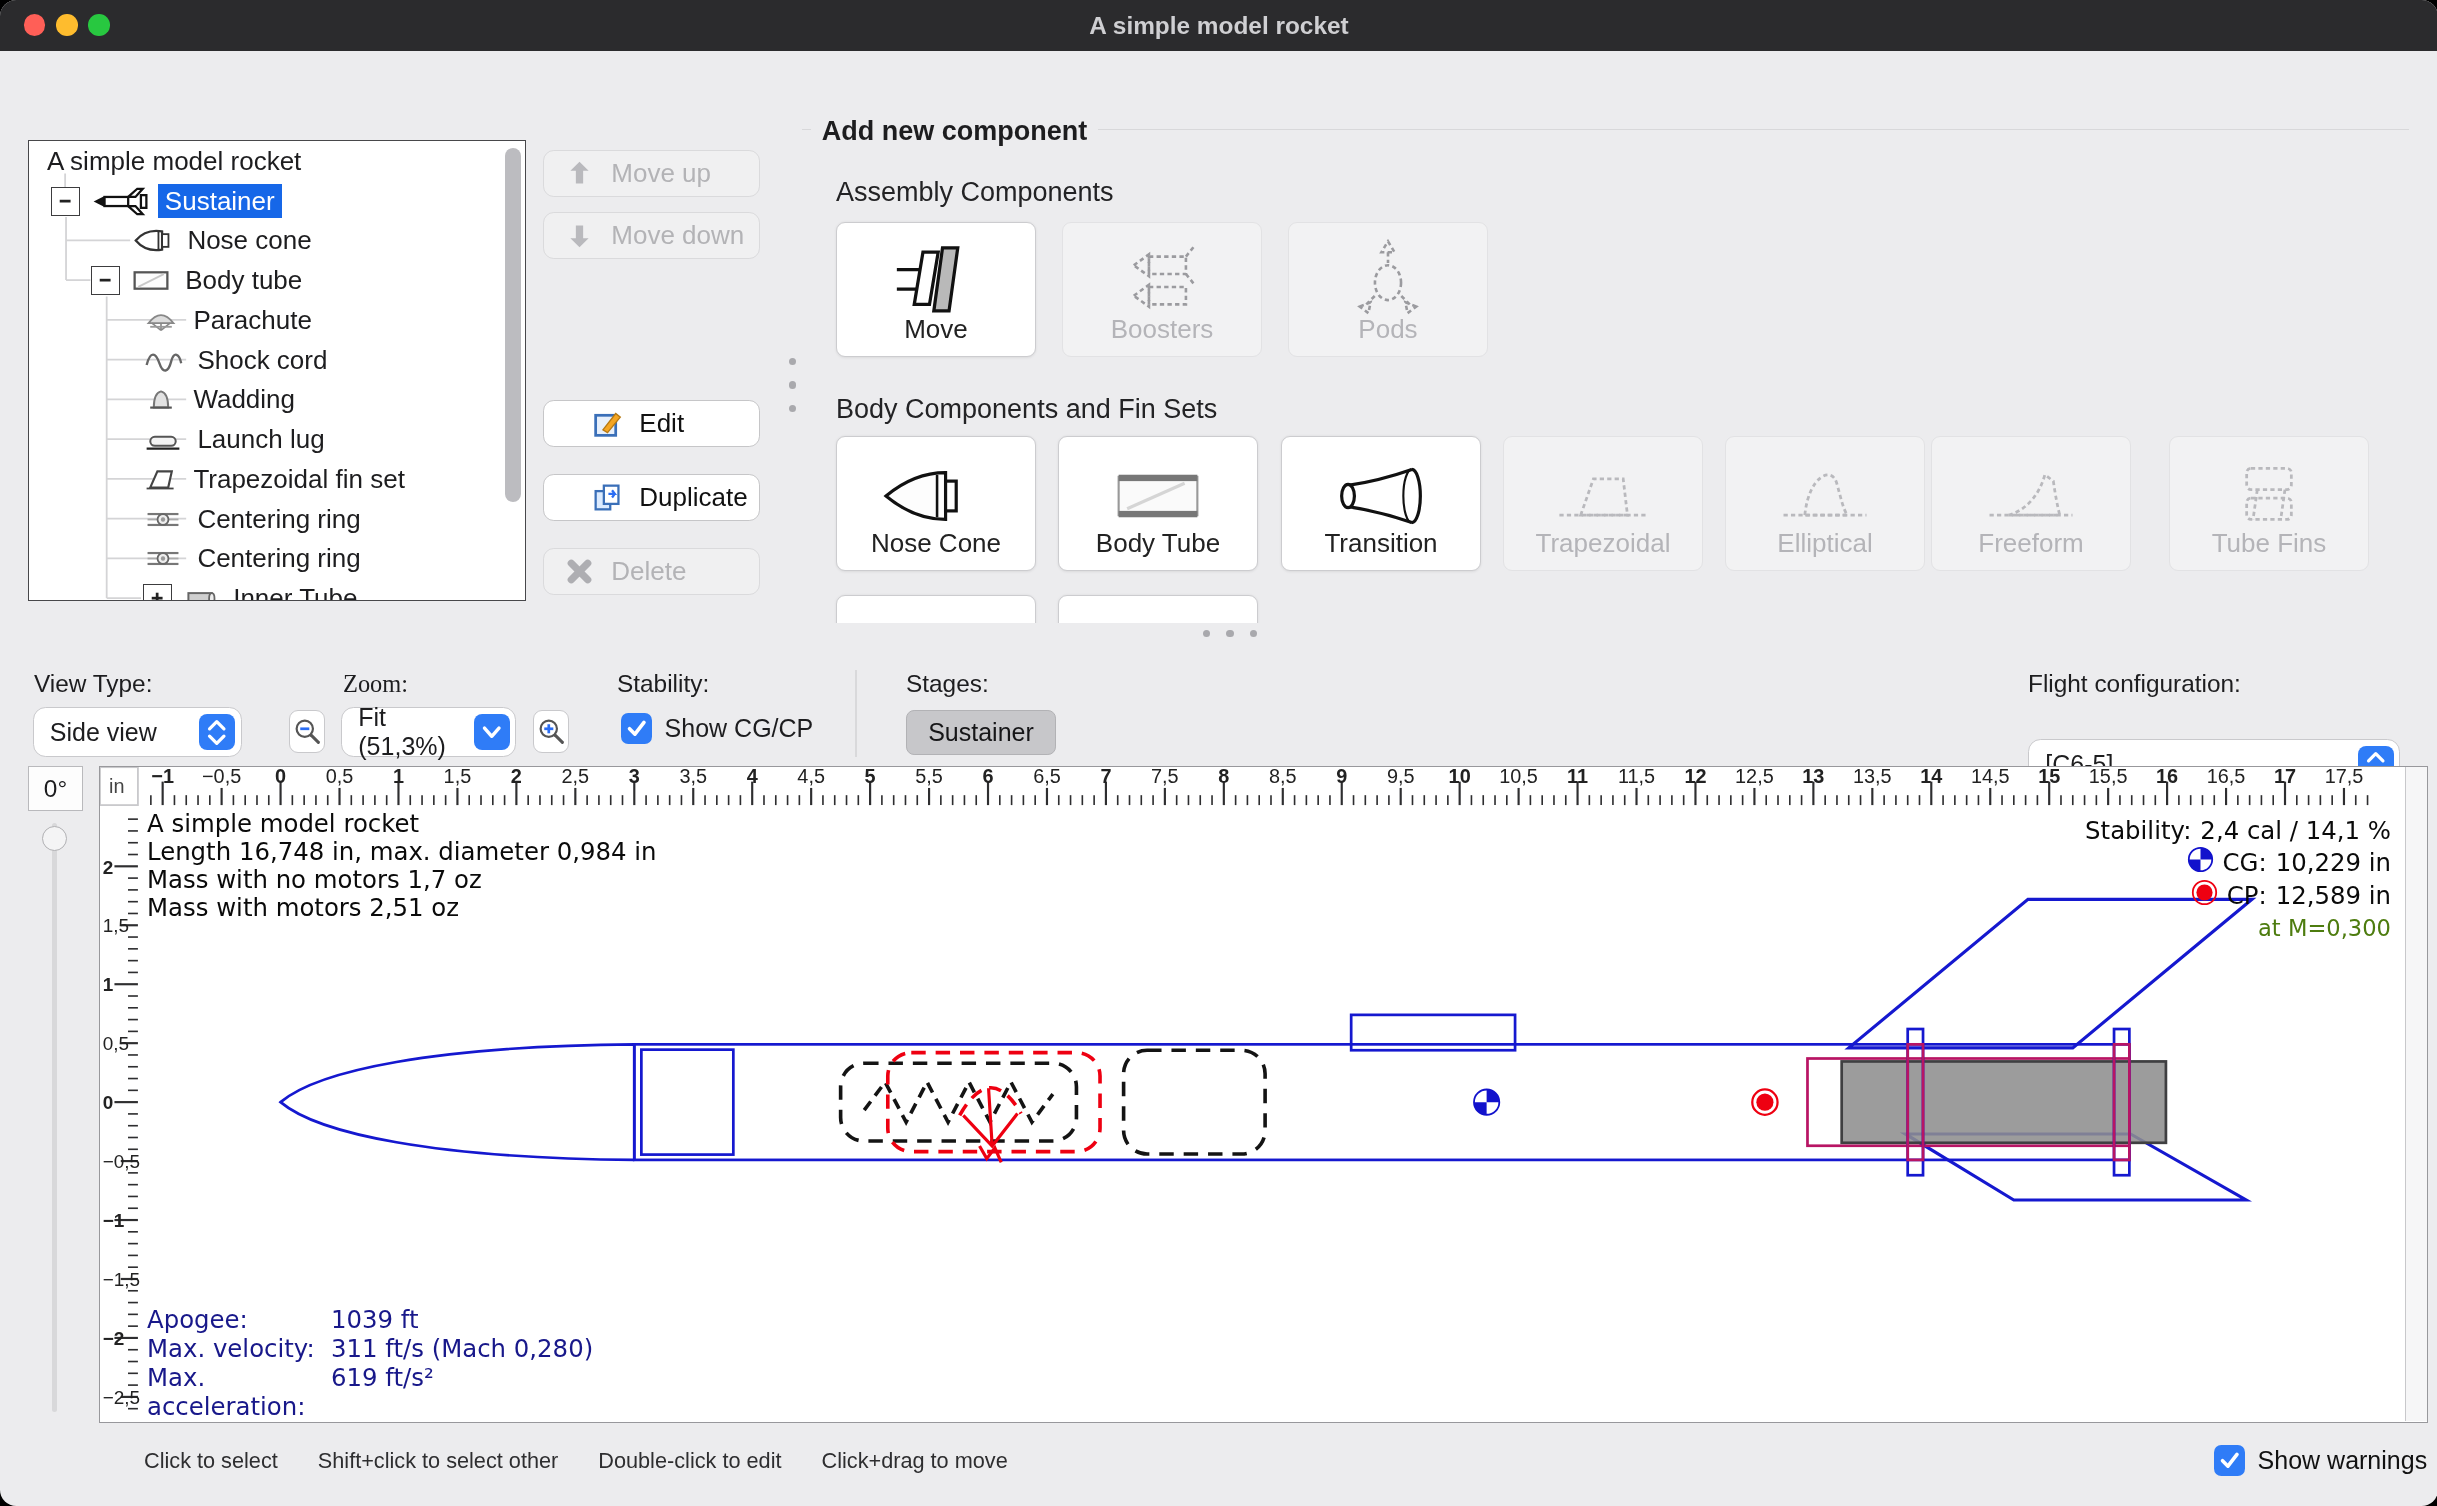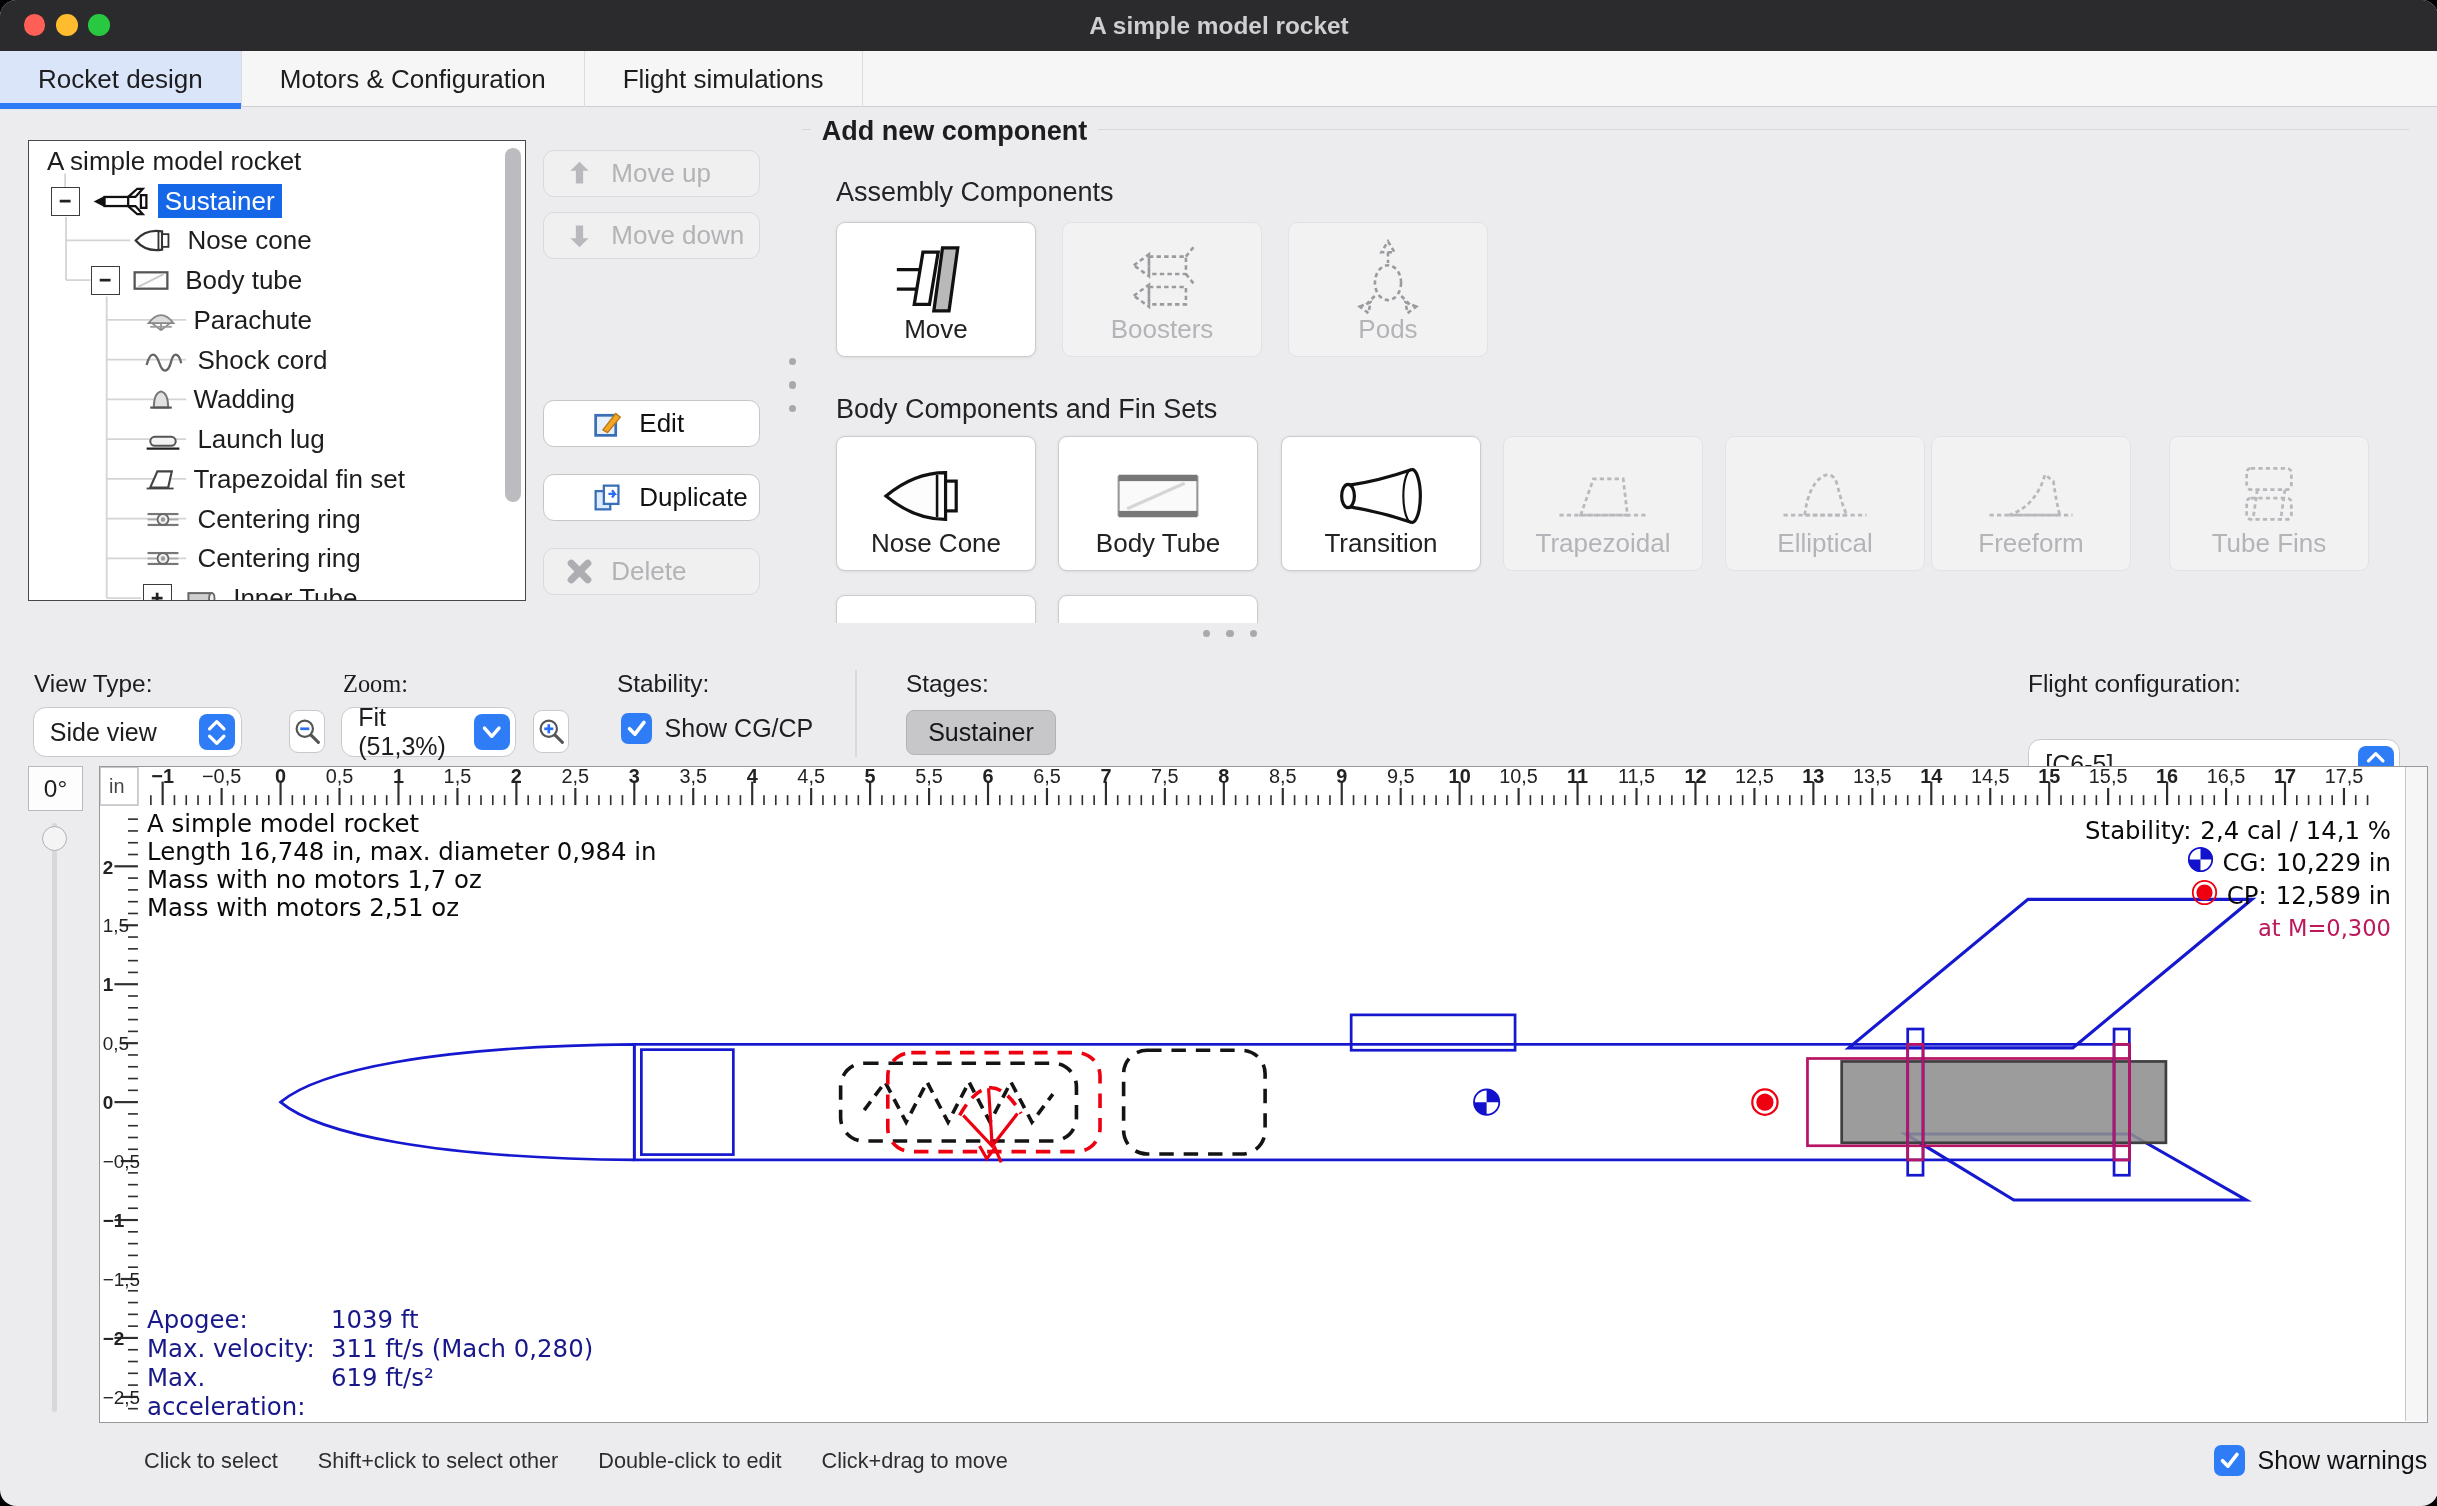--- a/index.html
+++ b/index.html
@@ -64,45 +64,40 @@
   #rotslider{position:absolute;left:52px;top:823px;width:5.4px;height:589px;background:#d8d8da;border-radius:2.7px;}
   #rotthumb{position:absolute;left:42px;top:826px;width:25px;height:25px;border-radius:50%;background:#f4f4f5;border:1.8px solid #b0b0b3;}
   #canvas{position:absolute;left:99px;top:766px;width:2329px;height:657px;background:#fff;border:1.8px solid #98989c;}
   #canvassvg{position:absolute;left:0;top:0;}
   #cscroll{position:absolute;right:0;top:0;width:21.7px;height:654px;background:#f6f6f7;border-left:1.8px solid #c8c8cb;}
   .cv-text{position:absolute;font-family:"DejaVu Sans",sans-serif;}
   #infoblock{left:47px;top:43px;font-size:24.4px;line-height:27px;color:#0a0a0a;}
   #infoblock div{margin-bottom:0.9px;}
   #stabblock{right:36px;top:47px;text-align:right;font-size:24.4px;color:#0a0a0a;}
   #stabblock .row{height:32.5px;display:flex;justify-content:flex-end;align-items:center;gap:9px;}
-  #stabblock .note{color:#be185d;font-size:22.6px;}
+  #stabblock .note{color:#4d7c0f;font-size:22.6px;}
   #flightblock{left:47px;top:538px;font-size:24.4px;color:#18188a;}
   #flightblock .frow{display:flex;height:27px;margin-bottom:1.8px;}
   #flightblock .flabel{width:184px;}
   
   #hints{position:absolute;left:144px;top:1448px;display:flex;gap:40px;font-size:21.7px;color:#2e2e30;}
   #warnrow{position:absolute;left:2214px;top:1445px;display:flex;align-items:center;gap:12.6px;font-size:25px;color:#111;}
 </style>
 </head>
 <body>
 
 <div id="window">
 
   <div id="titlebar">
     <span class="tl" style="left:23.5px;background:#ff5f57;"></span>
     <span class="tl" style="left:56px;background:#febc2e;"></span>
     <span class="tl" style="left:88px;background:#28c840;"></span>
     <div class="title">A simple model rocket</div>
   </div>
 
-  <div id="tabbar">
-      <div class="tab selected">Rocket design</div>
-      <div class="tab">Motors &amp; Configuration</div>
-      <div class="tab">Flight simulations</div>
-    </div>
 
   <div id="treepanel">
     <div id="treerows">
         <svg width="495" height="458" style="position: absolute; left: 0px; top: 0px;" viewBox="0 0 548 507">
           <line x1="40" y1="36" x2="40" y2="66" stroke="#d4d4d6" stroke-width="2"></line>
           <line x1="41" y1="84" x2="41" y2="154" stroke="#d4d4d6" stroke-width="2"></line>
           <line x1="41" y1="110" x2="112" y2="110" stroke="#d4d4d6" stroke-width="2"></line>
           <line x1="41" y1="154" x2="68" y2="154" stroke="#d4d4d6" stroke-width="2"></line>
           <line x1="86" y1="172" x2="86" y2="506" stroke="#d4d4d6" stroke-width="2"></line>
           <line x1="86" y1="198" x2="174" y2="198" stroke="#d4d4d6" stroke-width="2"></line>

